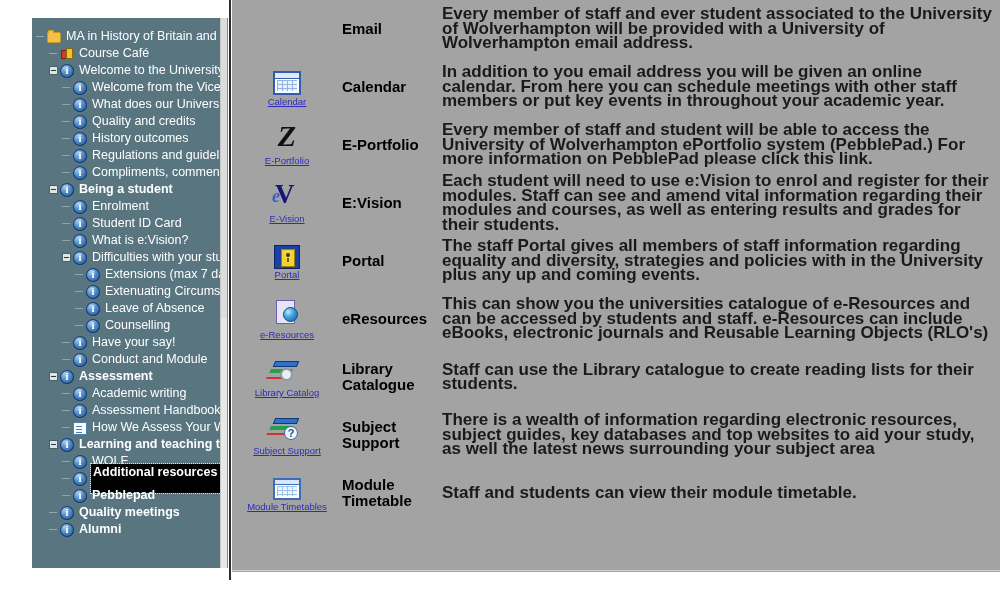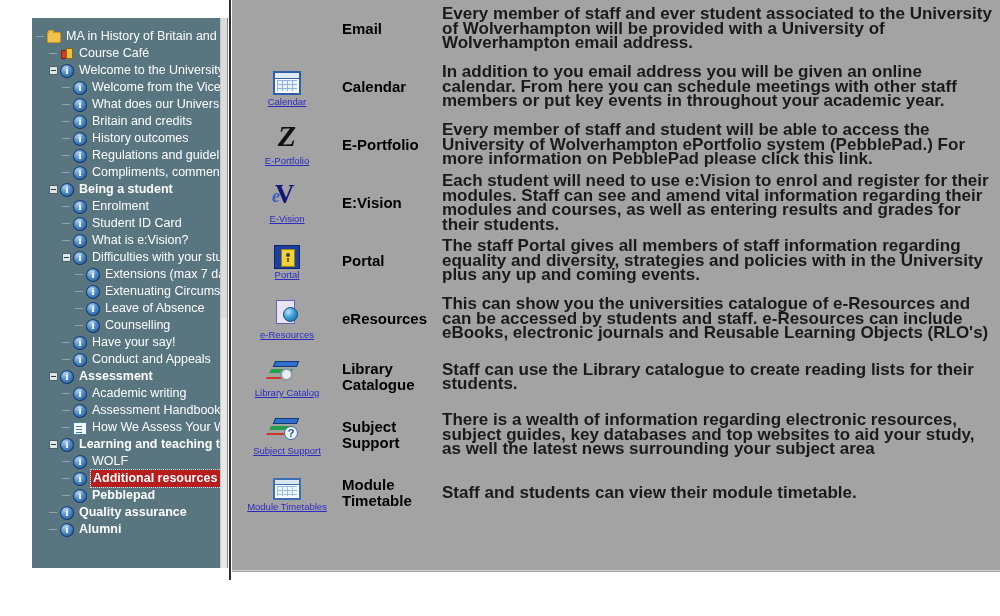--- a/index.html
+++ b/index.html
@@ -197,23 +197,23 @@
     position: absolute;
     left: 2px; top: 3px;
     width: 6px; height: 1px;
     background: #4d7fa8;
     box-shadow: 0 3px 0 #4d7fa8, 0 6px 0 #4d7fa8;
   }
   .tree-label { padding-left: 1px; }
   .bold .tree-label { font-weight: bold; }
   .tree-row.selected .tree-label {
     font-weight: bold;
-    background: #b91c1c;
+    background: #000000;
     outline: 1px dotted #cfe0e6;
-    padding: 0 4px 0 2px;
+    padding: 0 4px 12px 2px;
   }
 
   
   #content-panel {
     position: absolute;
     left: 232px;
     top: 0px;
     width: 844px;
     height: 572px;
     background: #a3a3a3;
@@ -495,21 +495,21 @@
         <span class="stub"></span>
         <span style="flex: 0 0 2px;"></span>
         <span class="tree-ico ico-info"></span>
         <span class="tree-label">What does our University l</span>
       </div>
       <div class="tree-row">
         <span style="flex: 0 0 30px; height: 17px;"></span>
         <span class="stub"></span>
         <span style="flex: 0 0 2px;"></span>
         <span class="tree-ico ico-info"></span>
-        <span class="tree-label">Britain and credits</span>
+        <span class="tree-label">Quality and credits</span>
       </div>
       <div class="tree-row">
         <span style="flex: 0 0 30px; height: 17px;"></span>
         <span class="stub"></span>
         <span style="flex: 0 0 2px;"></span>
         <span class="tree-ico ico-info"></span>
         <span class="tree-label">History outcomes</span>
       </div>
       <div class="tree-row">
         <span style="flex: 0 0 30px; height: 17px;"></span>
@@ -591,21 +591,21 @@
         <span class="stub"></span>
         <span style="flex: 0 0 2px;"></span>
         <span class="tree-ico ico-info"></span>
         <span class="tree-label">Have your say!</span>
       </div>
       <div class="tree-row">
         <span style="flex: 0 0 30px; height: 17px;"></span>
         <span class="stub"></span>
         <span style="flex: 0 0 2px;"></span>
         <span class="tree-ico ico-info"></span>
-        <span class="tree-label">Conduct and Appeals</span>
+        <span class="tree-label">Conduct and Module</span>
       </div>
       <div class="tree-row bold">
         <span style="flex: 0 0 17px; height: 17px;"></span>
         <span class="tw"></span>
         <span class="tree-ico ico-info"></span>
         <span class="tree-label">Assessment</span>
       </div>
       <div class="tree-row">
         <span style="flex: 0 0 30px; height: 17px;"></span>
         <span class="stub"></span>
@@ -652,21 +652,21 @@
         <span class="stub"></span>
         <span style="flex: 0 0 2px;"></span>
         <span class="tree-ico ico-info"></span>
         <span class="tree-label">Pebblepad</span>
       </div>
       <div class="tree-row bold">
         <span style="flex: 0 0 17px; height: 17px;"></span>
         <span class="stub"></span>
         <span style="flex: 0 0 2px;"></span>
         <span class="tree-ico ico-info"></span>
-        <span class="tree-label">Quality assurance</span>
+        <span class="tree-label">Quality meetings</span>
       </div>
       <div class="tree-row bold">
         <span style="flex: 0 0 17px; height: 17px;"></span>
         <span class="stub"></span>
         <span style="flex: 0 0 2px;"></span>
         <span class="tree-ico ico-info"></span>
         <span class="tree-label">Alumni</span>
       </div>
     </div>
 </div>

